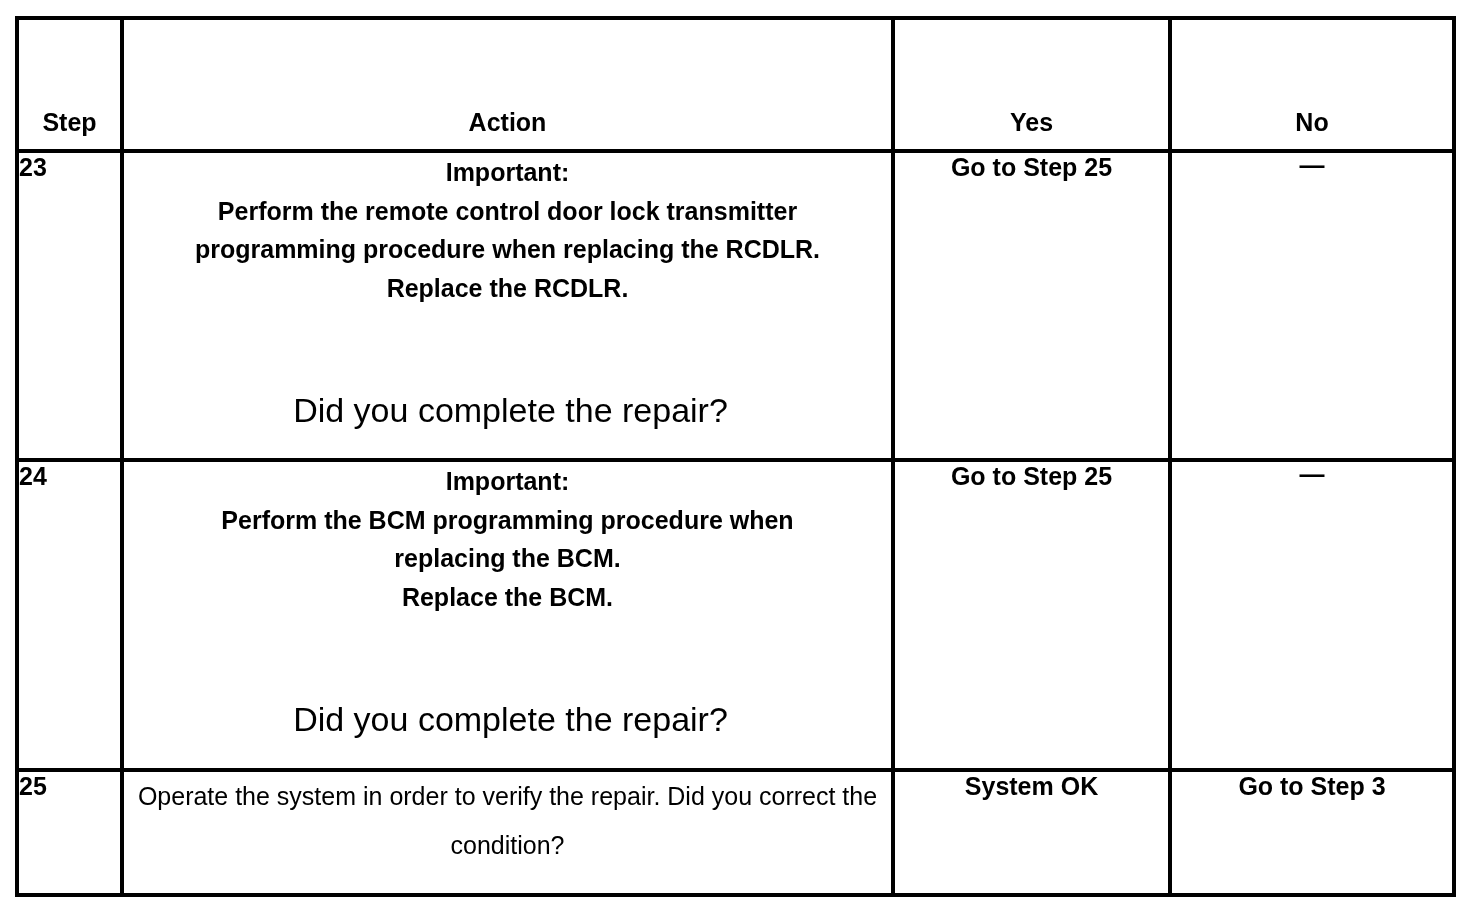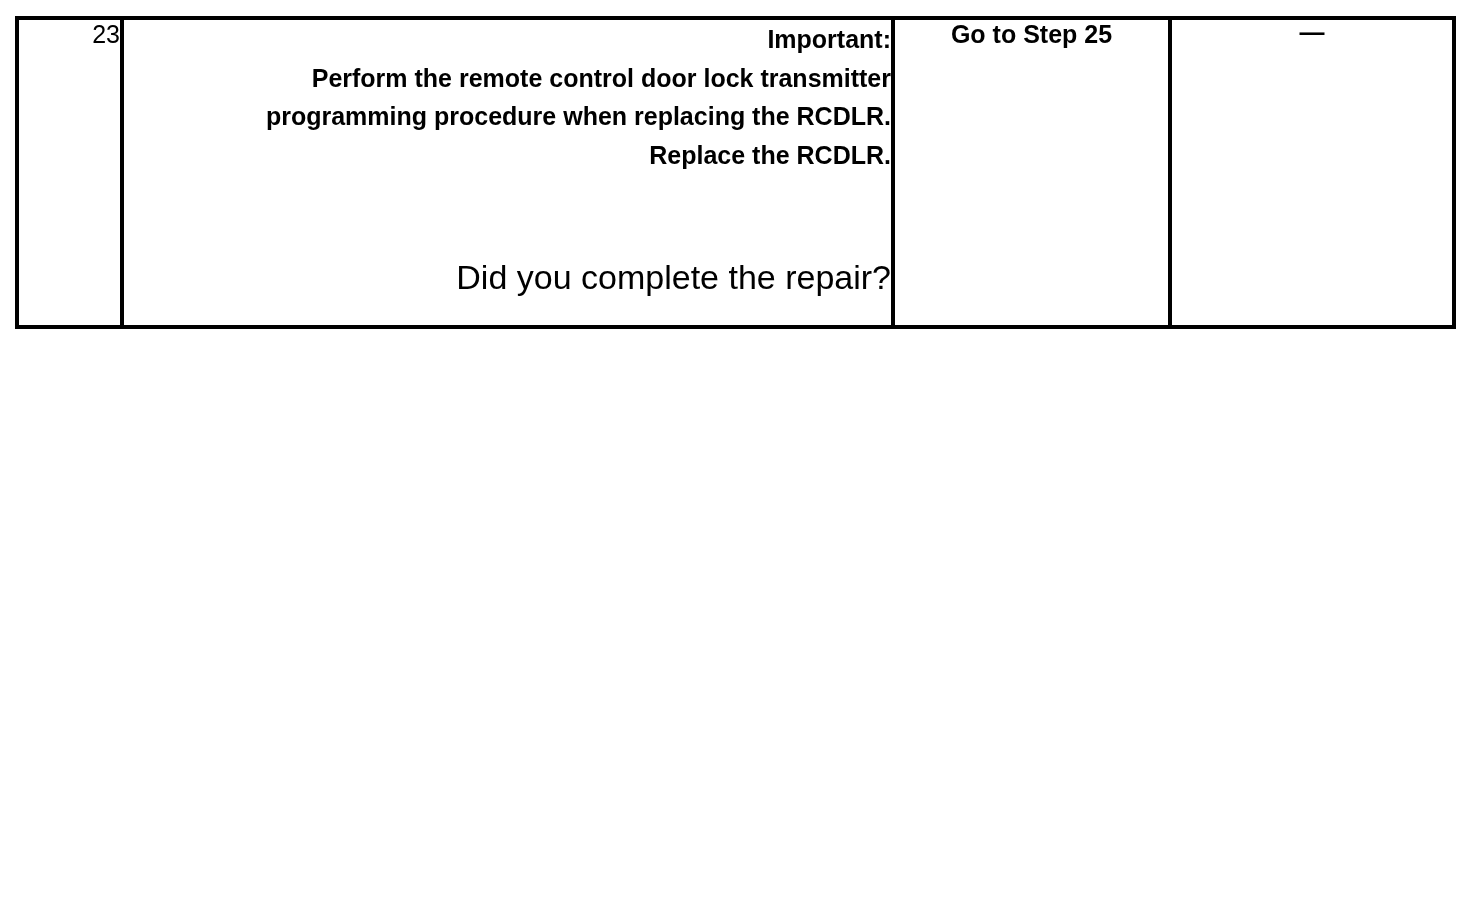--- a/index.html
+++ b/index.html
@@ -57,27 +57,27 @@
     font-weight: bold;
     font-size: 25px;
     line-height: 38px;
     padding-bottom: 8px;
     word-break: break-all;
     text-align: center;
   }
 
   
   td.step-cell {
-    text-align: right;
+    text-align: left;
     vertical-align: middle;
     font-size: 25px;
-    font-weight: normal;
+    font-weight: bold;
   }
   td.action-cell {
-    text-align: right;
+    text-align: center;
     vertical-align: top;
     padding: 14px 10px 10px 16px;
   }
   td.yes-cell, td.no-cell {
     text-align: center;
     font-size: 25px;
     font-weight: bold;
   }
 
   .bold-block {
@@ -125,37 +125,80 @@
 
   <table class="diag">
     <colgroup>
       <col class="c-step">
       <col class="c-action">
       <col class="c-yes">
       <col class="c-no">
     </colgroup>
     <tbody>
 
+      <tr class="header-row">
+        <td>
+          <div class="hdr-step">Step</div>
+        </td>
+        <td>
+          <div class="hdr-label">Action</div>
+        </td>
+        <td>
+          <div class="hdr-label">Yes</div>
+        </td>
+        <td>
+          <div class="hdr-label">No</div>
+        </td>
+      </tr>
 
       <tr class="row-23">
         <td class="step-cell">23</td>
         <td class="action-cell">
           <div class="bold-block">Important:
 Perform the remote control door lock transmitter
 programming procedure when replacing the RCDLR.
 Replace the RCDLR.</div>
           <div class="gap-23"></div>
           <div class="question">Did you complete the repair?</div>
         </td>
         <td class="yes-cell answer-bottom">
           <div>Go to Step 25</div>
         </td>
         <td class="no-cell answer-mid">
           <div class="dash">—</div>
         </td>
       </tr>
 
-
+      <tr class="row-24">
+        <td class="step-cell">24</td>
+        <td class="action-cell">
+          <div class="bold-block">Important:
+Perform the BCM programming procedure when
+replacing the BCM.
+Replace the BCM.</div>
+          <div class="gap-24"></div>
+          <div class="question">Did you complete the repair?</div>
+        </td>
+        <td class="yes-cell answer-bottom">
+          <div>Go to Step 25</div>
+        </td>
+        <td class="no-cell answer-mid">
+          <div class="dash">—</div>
+        </td>
+      </tr>
+
+      <tr class="row-25">
+        <td class="step-cell">25</td>
+        <td class="action-cell">
+          <div class="plain-block">Operate the system in order to verify the repair. Did you correct the condition?</div>
+        </td>
+        <td class="yes-cell answer-bottom">
+          <div>System OK</div>
+        </td>
+        <td class="no-cell answer-bottom">
+          <div>Go to Step 3</div>
+        </td>
+      </tr>
 
     </tbody>
   </table>
 
 </div>
 
 </body></html>

